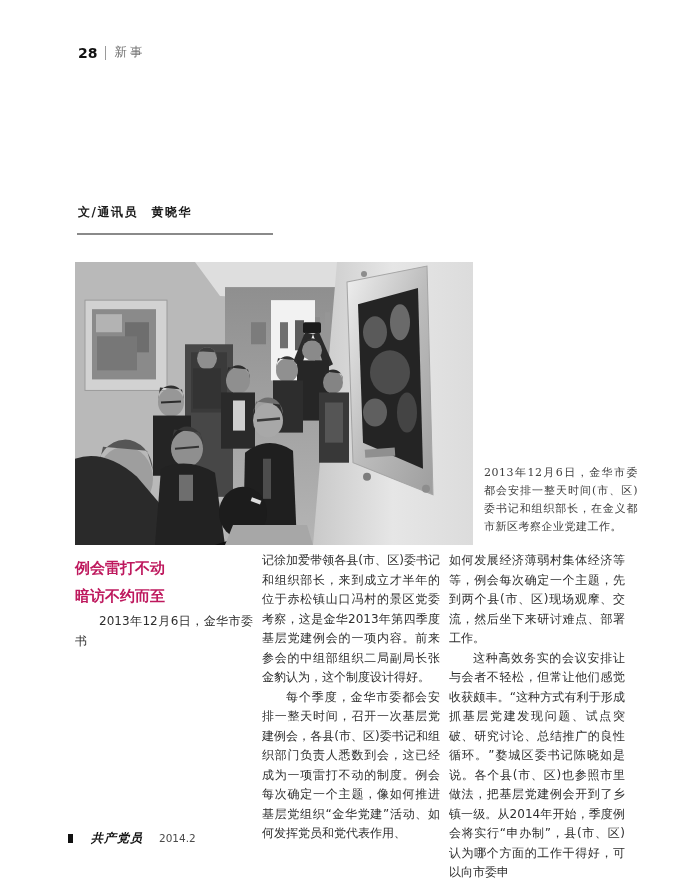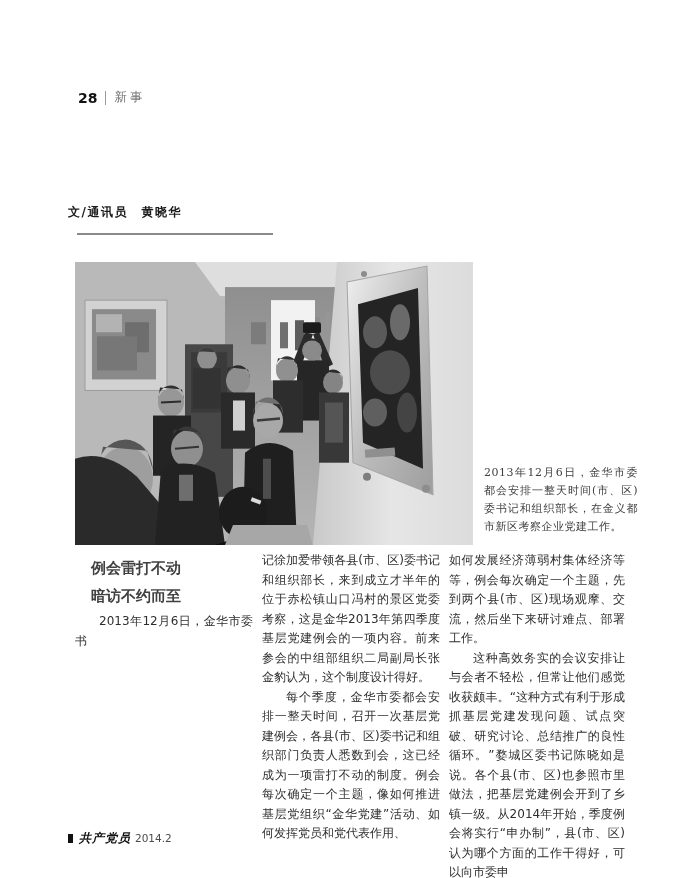--- a/index.html
+++ b/index.html
@@ -1,48 +1,48 @@
 <!DOCTYPE html>
 <html><head>
 <meta charset="utf-8">
 <style>
   html,body{margin:0;padding:0;background:#ffffff;}
   body{font-family:"DejaVu Sans","Liberation Sans",sans-serif;}
   .page{position:relative;width:683px;height:878px;background:#ffffff;overflow:hidden;}
 
   
-  .folio{position:absolute;left:78px;top:44px;display:flex;align-items:center;gap:8px;margin-top:45px;}
+  .folio{position:absolute;left:78px;top:44px;display:flex;align-items:center;gap:8px;}
   .folio .num{font-size:14px;font-weight:bold;color:#111;}
   .folio .divider{width:1px;height:14px;background:#9a9a9a;}
   .folio .section{font-size:12.5px;color:#737373;letter-spacing:3px;}
 
   
   .title{position:absolute;left:74px;top:112px;font-family:"DejaVu Serif","Liberation Serif",serif;
          font-size:34px;font-weight:bold;color:#000;letter-spacing:1px;white-space:nowrap;}
-  .byline{position:absolute;left:68px;top:204px;font-size:12px;font-weight:bold;color:#1a1a1a;letter-spacing:1.5px;}
+  .byline{position:absolute;left:78px;top:204px;font-size:12px;font-weight:bold;color:#1a1a1a;letter-spacing:1.5px;}
   .byline-rule{position:absolute;left:77px;top:233px;width:196px;height:2px;background:#8a8a8a;}
 
   
   .photo{position:absolute;left:75px;top:262px;width:398px;height:283px;background:#cfcfcf;}
   .photo svg{display:block;width:100%;height:100%;}
 
   
   .caption{position:absolute;left:484px;top:464px;width:154px;font-family:"DejaVu Serif","Liberation Serif",serif;
            font-size:11px;line-height:18px;color:#3f3f3f;text-align:justify;letter-spacing:0.5px;}
 
   
   .columns{position:absolute;top:551px;left:75px;width:550px;display:flex;gap:9px;}
   .col{width:178px;font-size:12px;line-height:19.5px;color:#2e2e2e;text-align:justify;}
   .col:last-child{width:176px;}
   .col p{margin:0;}
   .indent{text-indent:2em;}
-  .subhead{font-size:15px;line-height:25px;font-weight:bold;color:#404040;margin:5px 0 3px 16px;text-align:left;}
+  .subhead{font-size:15px;line-height:25px;font-weight:bold;color:#be185d;margin:5px 0 3px 0;text-align:left;}
 
   
-  .footer{position:absolute;left:68px;top:830px;display:flex;align-items:baseline;gap:4px;}
+  .footer{position:absolute;left:68px;top:830px;display:flex;align-items:baseline;gap:16px;}
   .footer .mark{display:inline-block;width:5px;height:9px;background:#111;margin-right:2px;align-self:center;}
   .footer .mag{font-family:"DejaVu Serif","Liberation Serif",serif;font-style:italic;font-weight:bold;
                font-size:12px;color:#111;letter-spacing:1px;}
   .footer .issue{font-size:10.5px;color:#4a4a4a;}
 </style>
 </head>
 <body>
 
 <div class="page">
 

